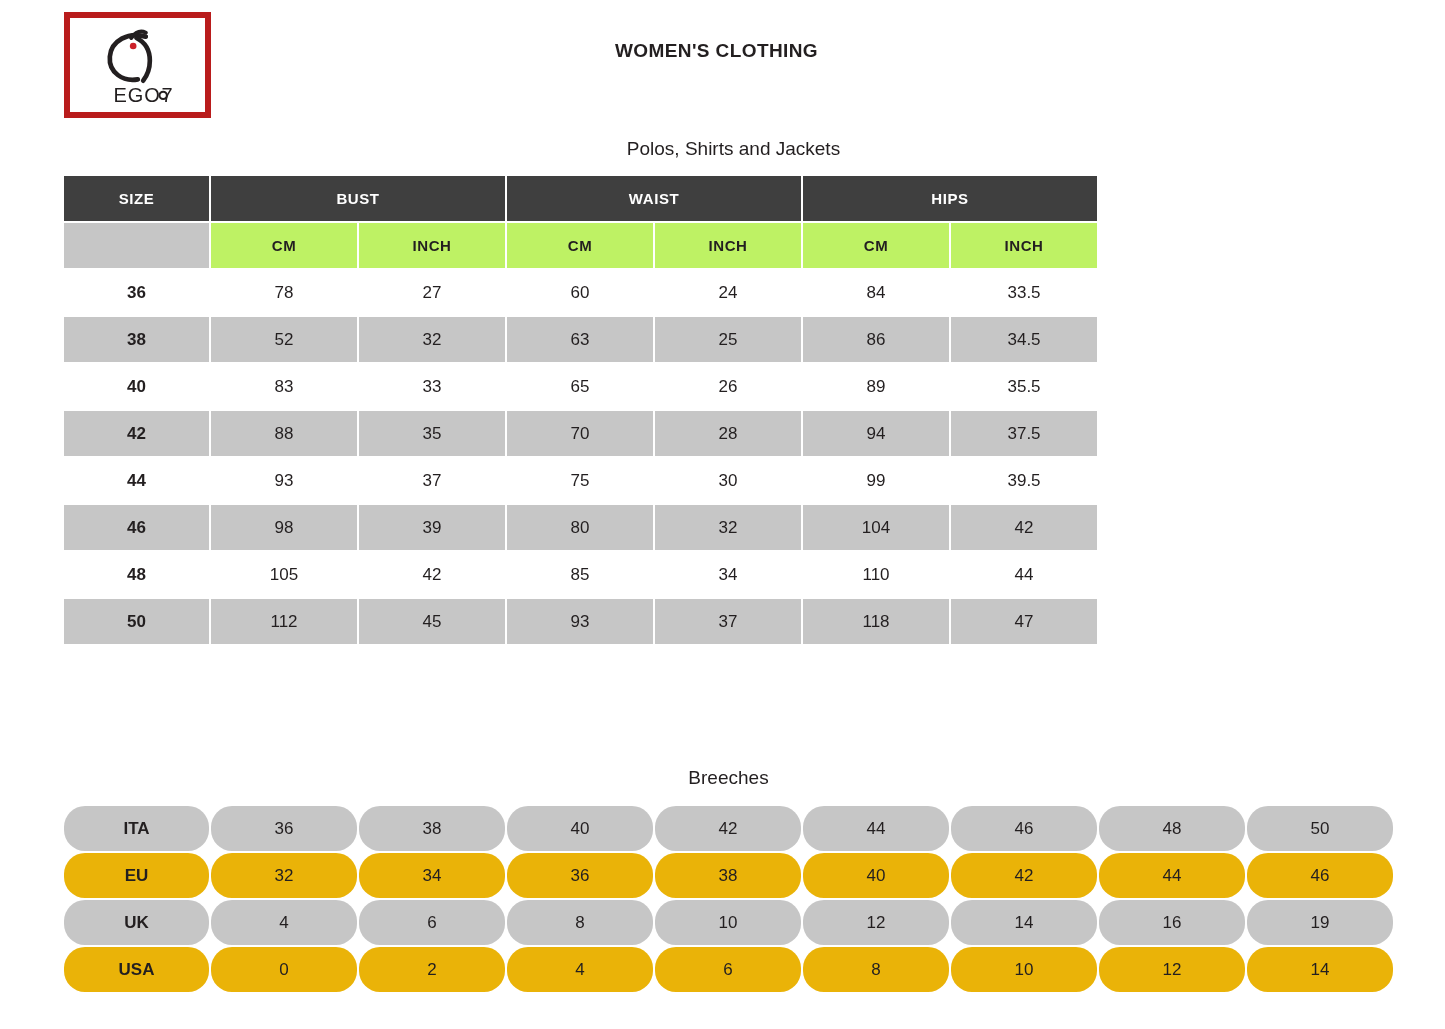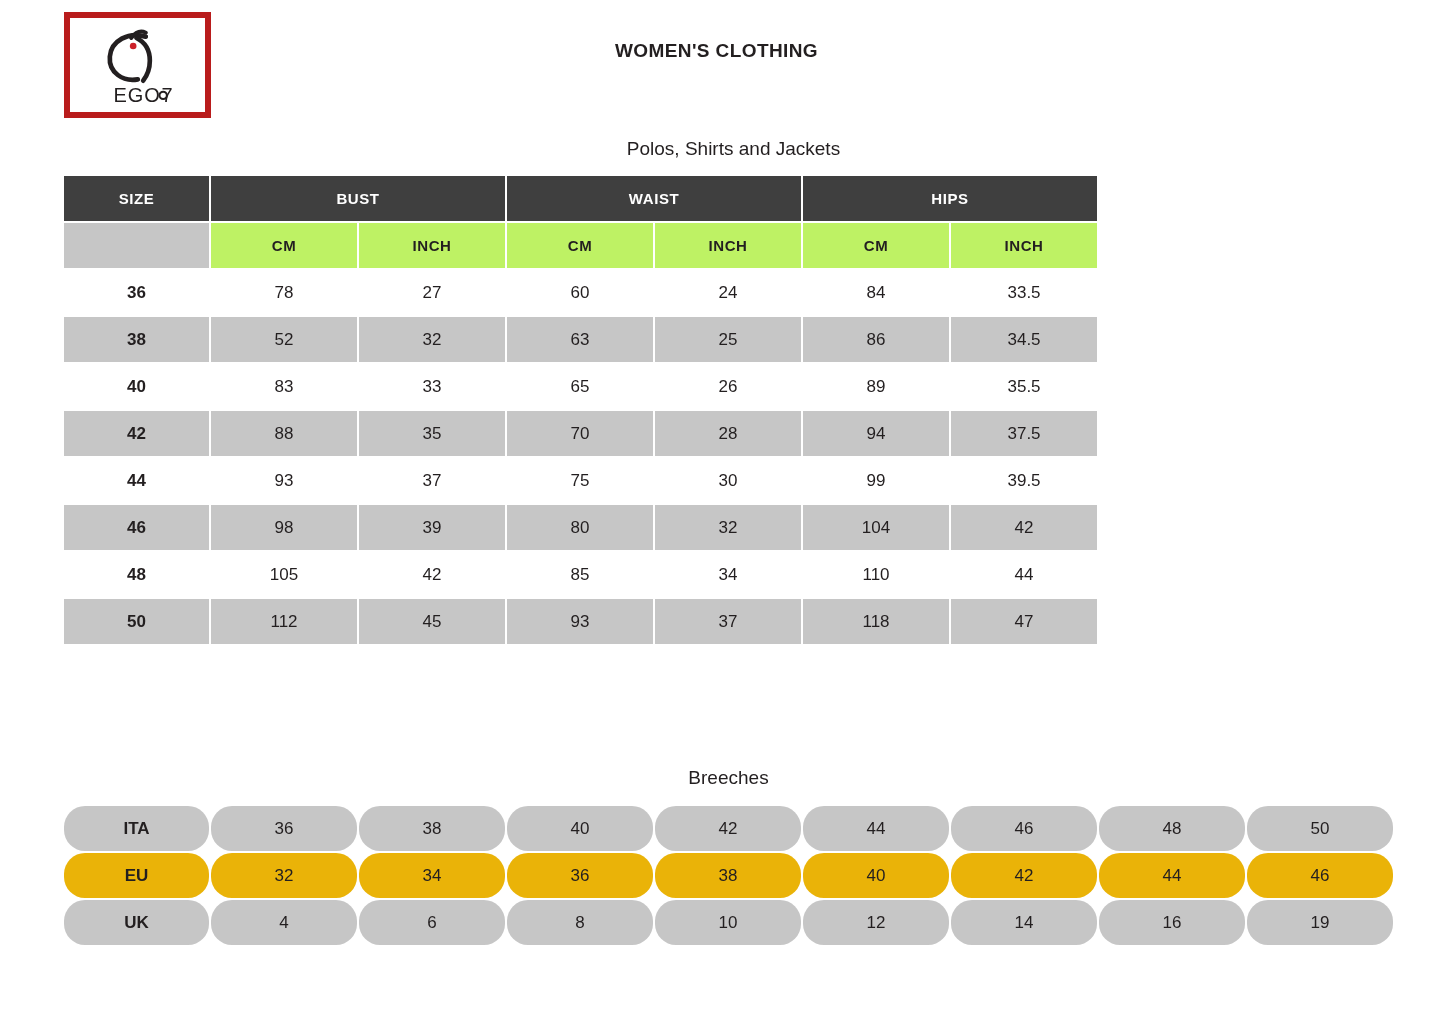--- a/index.html
+++ b/index.html
@@ -316,14 +316,25 @@
         <td class="label-cell">UK</td>
         <td>4</td>
         <td>6</td>
         <td>8</td>
         <td>10</td>
         <td>12</td>
         <td>14</td>
         <td>16</td>
         <td>19</td>
       </tr>
+      <tr class="row-plain">
+        <td class="label-cell">USA</td>
+        <td>0</td>
+        <td>2</td>
+        <td>4</td>
+        <td>6</td>
+        <td>8</td>
+        <td>10</td>
+        <td>12</td>
+        <td>14</td>
+      </tr>
     </tbody>
 </table>
 
 </body></html>

